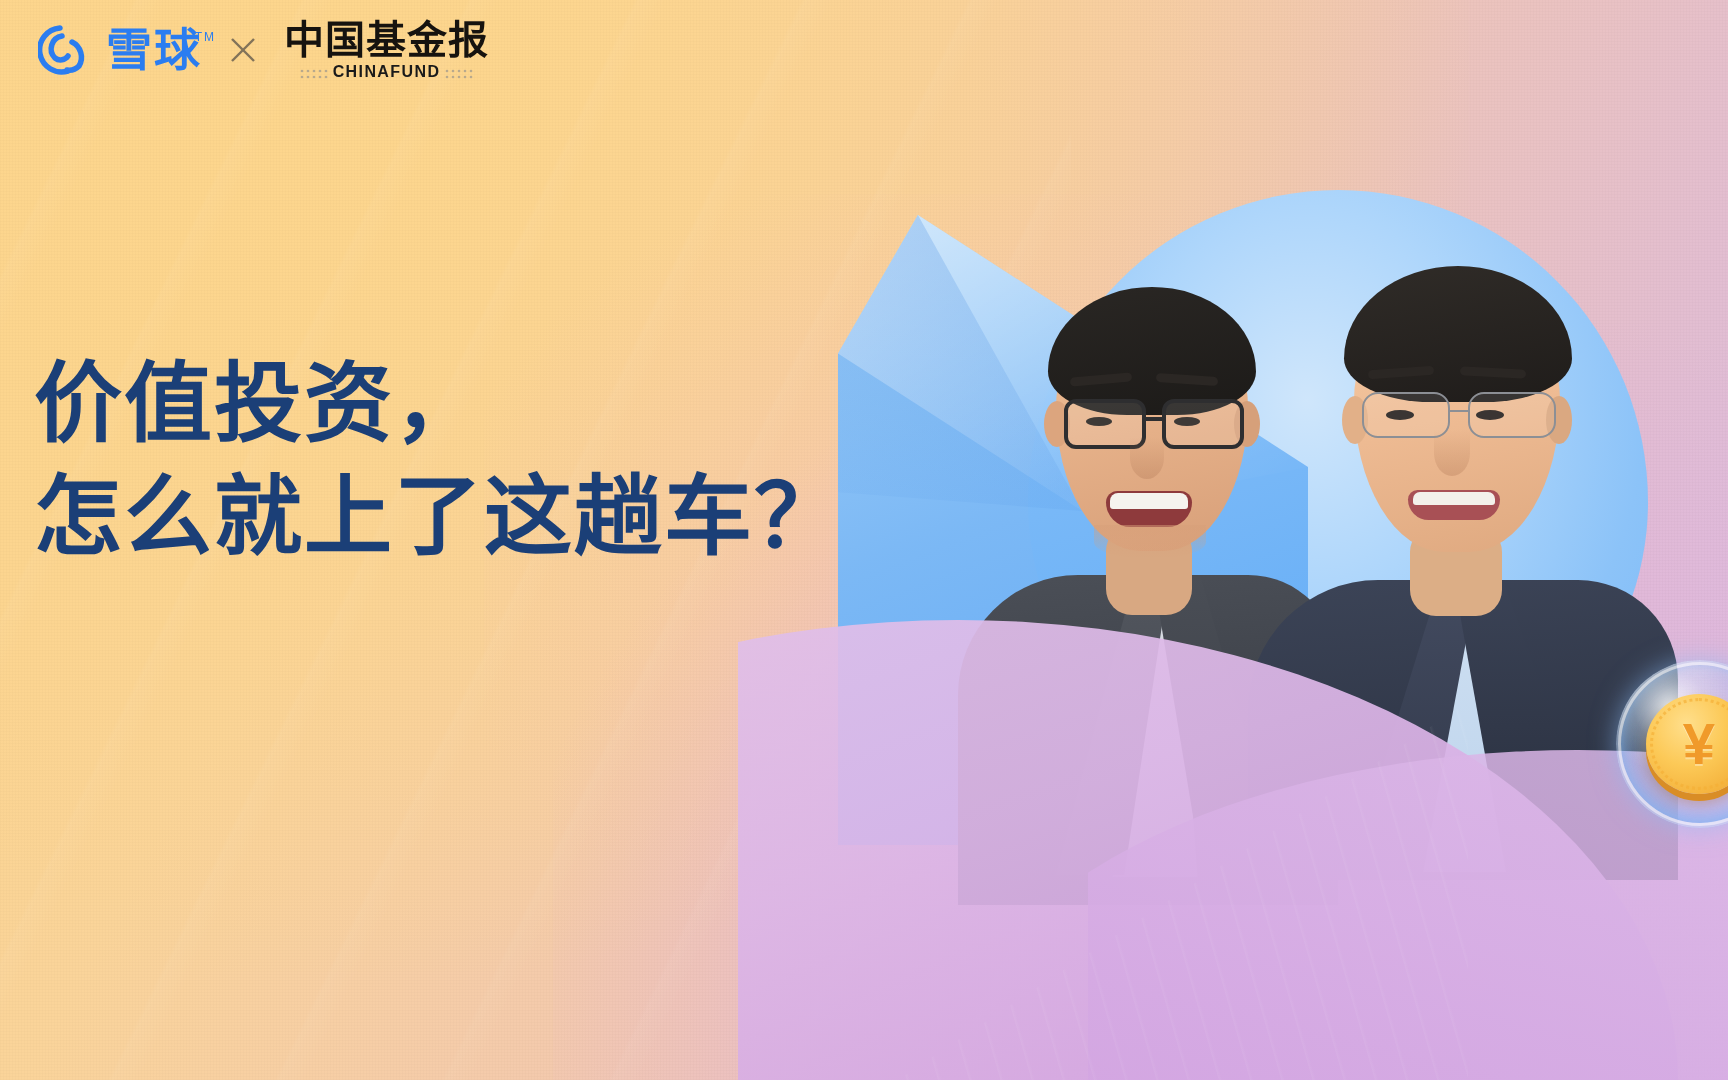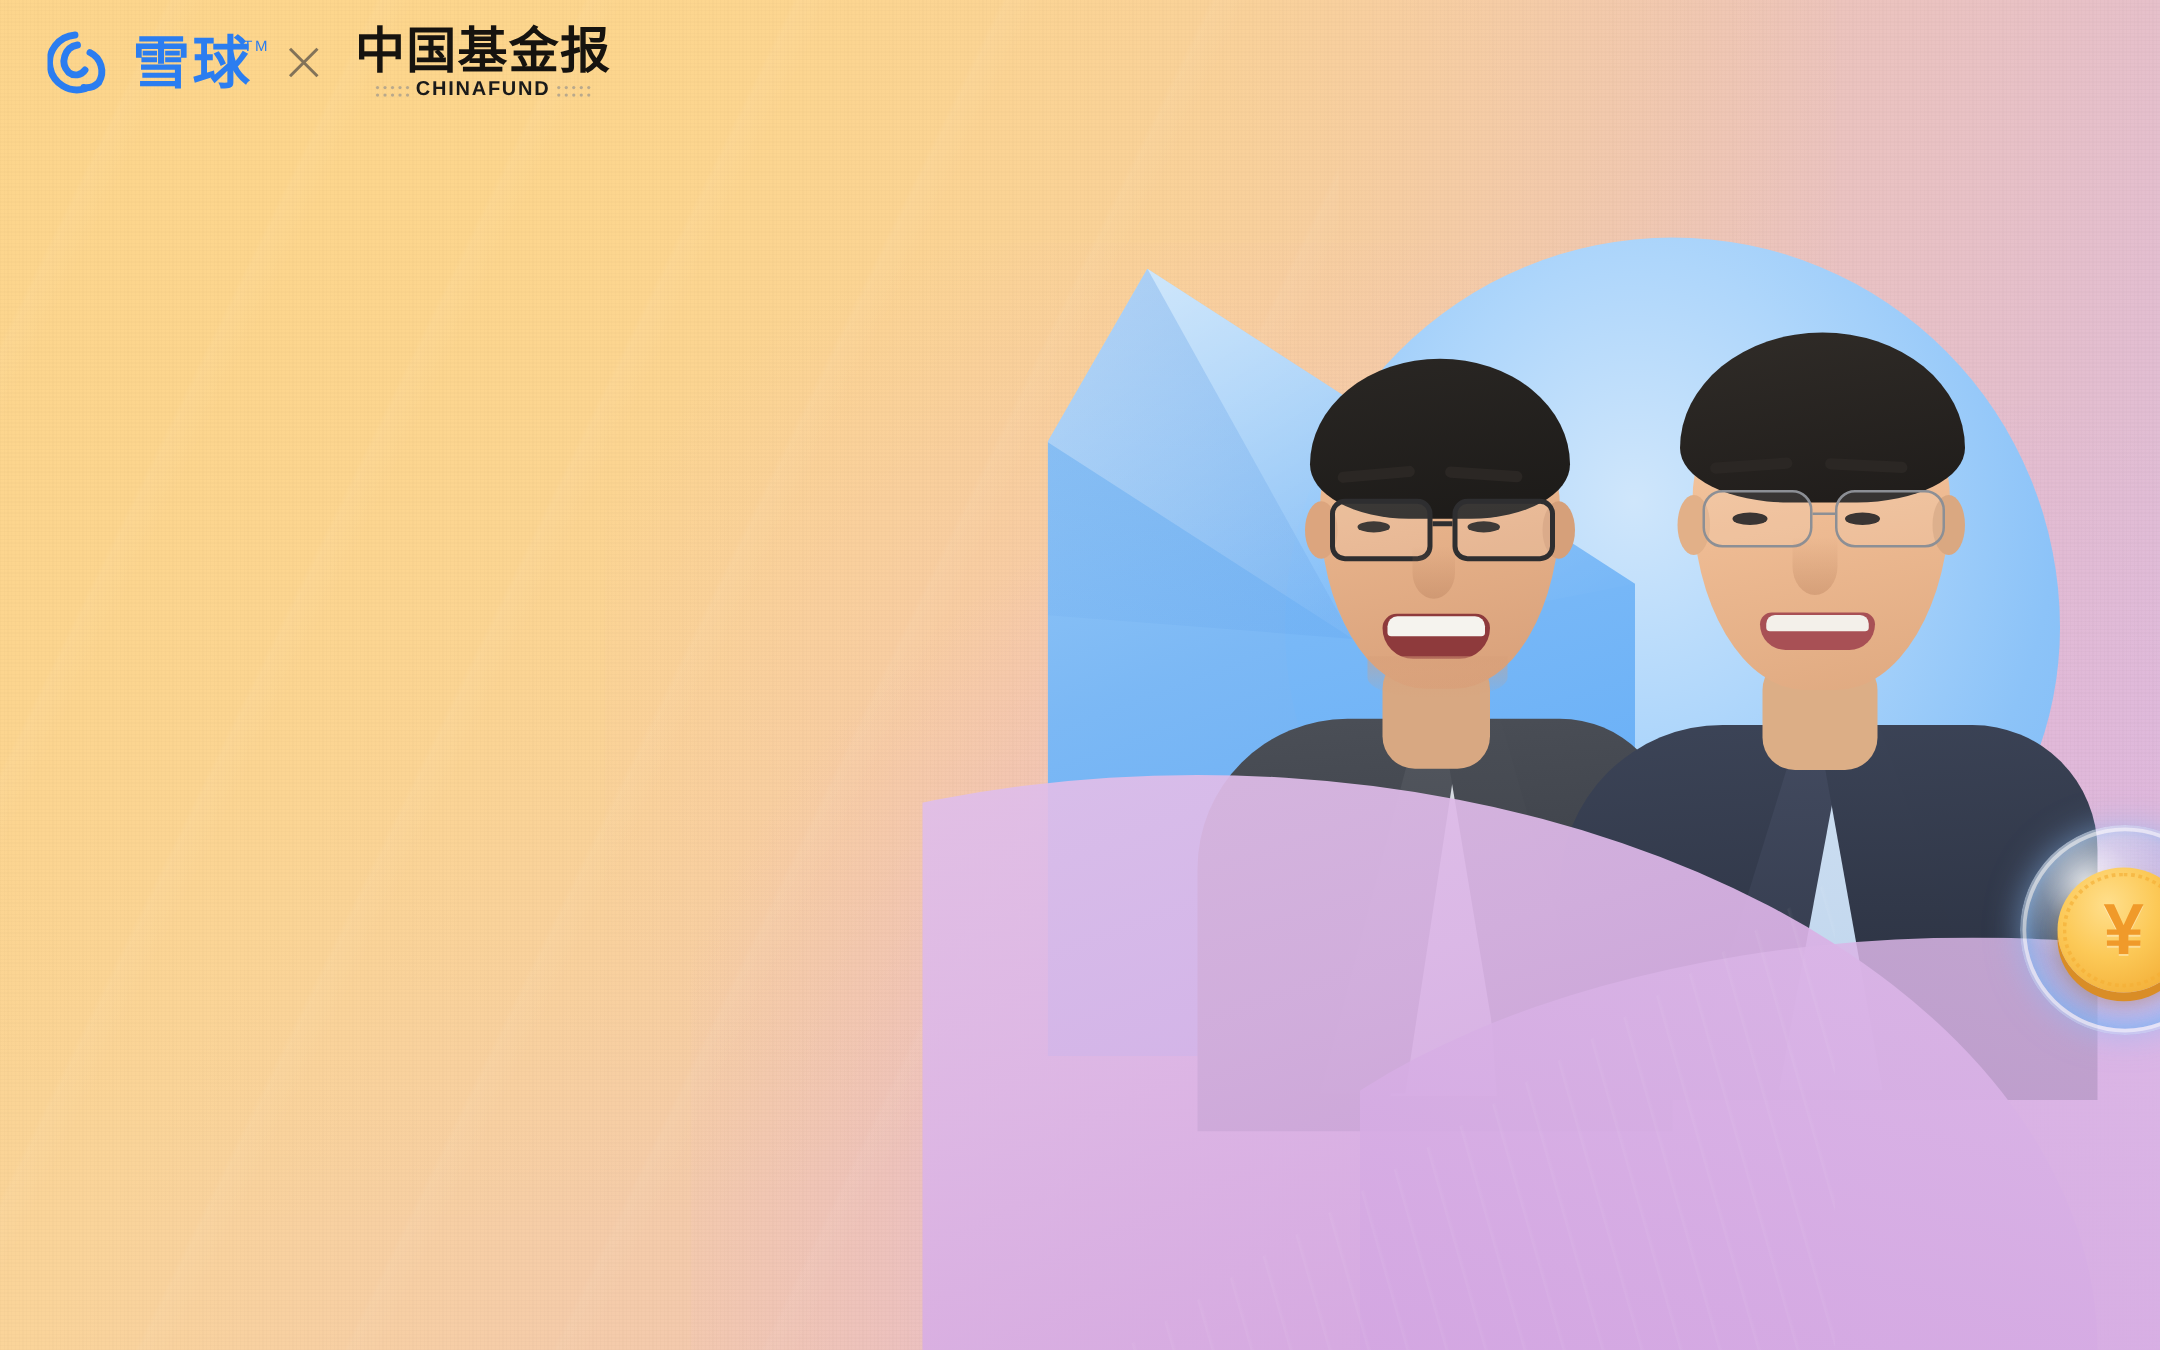--- a/index.html
+++ b/index.html
@@ -567,15 +567,17 @@
                 <circle cx="27" cy="9" r="1.3"></circle>
             </g>
           </svg>
         </span>
       </div>
     </div>
 
   </div>
 
   <div class="headline">
+    <div class="headline-line">价值投资，</div>
+    <div class="headline-line">怎么就上了这趟车？</div>
   </div>
 
 </div>
 
 </body></html>

